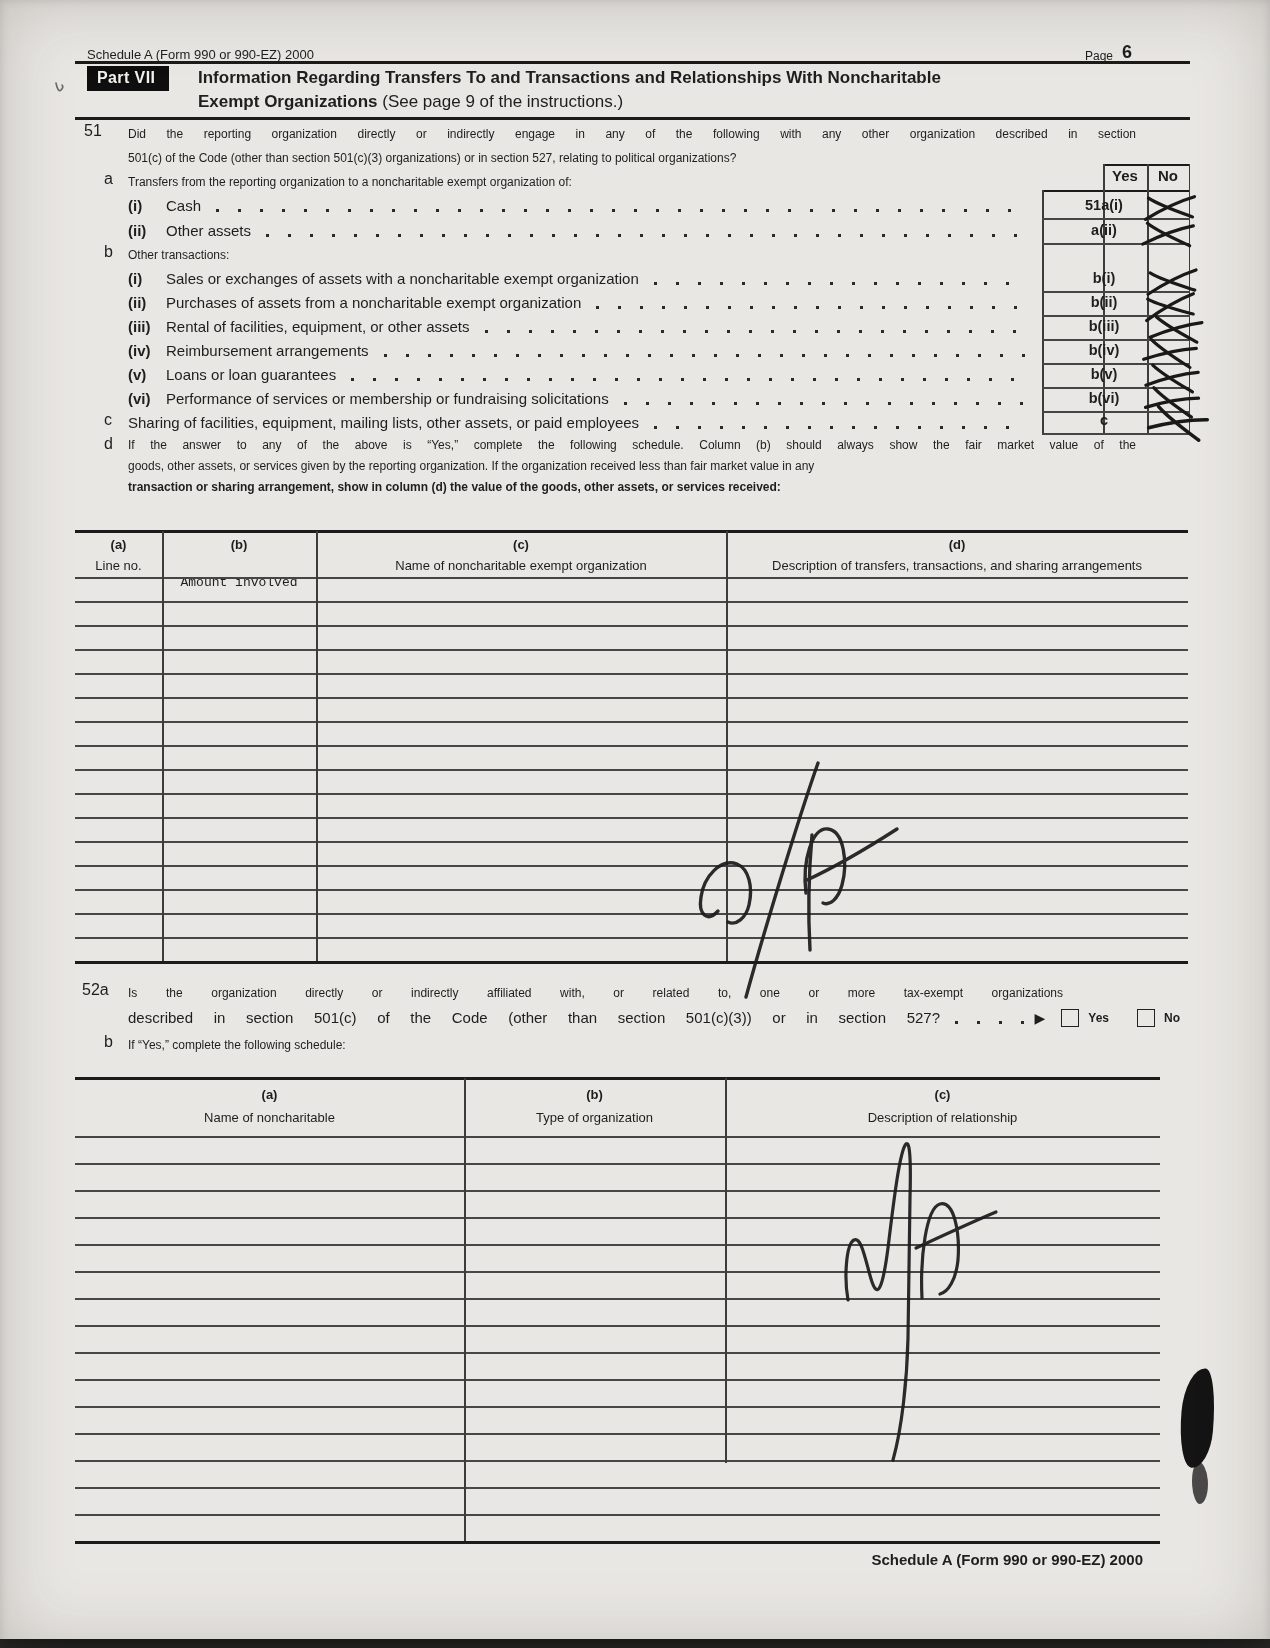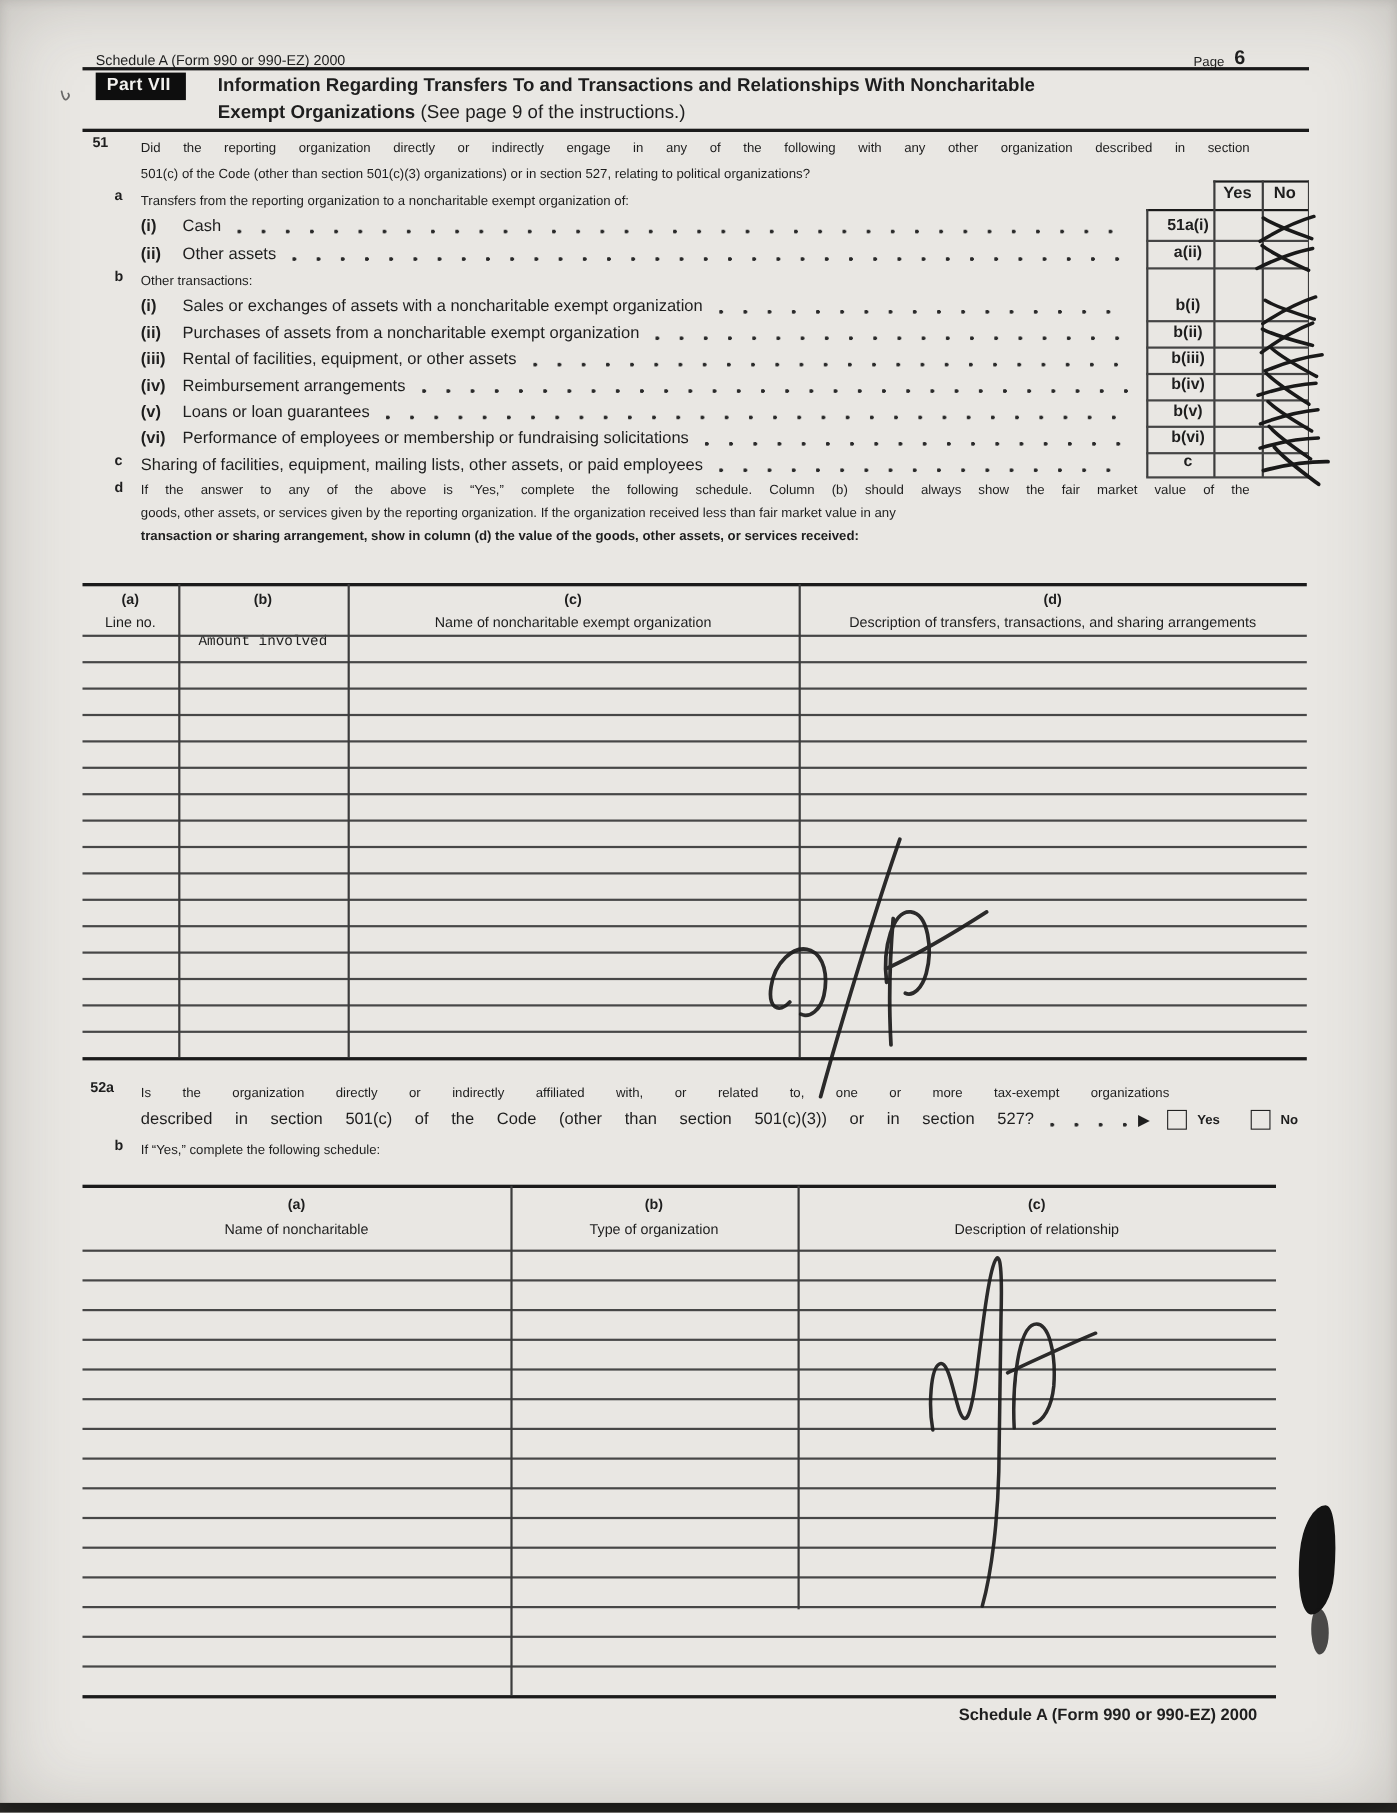--- a/index.html
+++ b/index.html
@@ -11,30 +11,30 @@
   .b{font-weight:bold;}
   .hline{position:absolute;background:#1b1b1b;height:2.5px;}
   .thin{height:1.5px;background:#454545;}
   .vline{position:absolute;background:#3c3c3c;width:1.5px;}
   .partbox{position:absolute;background:#0e0e0e;color:#f2f1ee;font-weight:bold;
         font-size:16px;padding:3px 14px 4px 10px;letter-spacing:.4px;}
   .t17{font-size:17px;line-height:23px;}
   .t15{font-size:12px;line-height:24px;}
   .t13{font-size:13px;line-height:18px;}
   .t12{font-size:12px;}
-  .qnum{position:absolute;font-weight:bold;font-size:13px;}
+  .qnum{position:absolute;font-weight:normal;font-size:16px;}
   .qrow{position:absolute;left:128px;width:905px;display:flex;align-items:flex-end;height:24px;}
   .rnum{font-weight:bold;font-size:15px;width:38px;flex:0 0 38px;text-align:left;line-height:24px;}
   .rtext{font-size:15px;line-height:24px;white-space:nowrap;}
   .dots{flex:1 1 auto;height:5px;margin:0 6px 5px 14px;
         background-image:radial-gradient(circle at 2.5px 2.5px,#2a2a2a 1.6px,transparent 2px);
         background-size:22px 5px;background-repeat:repeat-x;}
   .just{text-align:justify;text-align-last:justify;}
   .ansgrid{position:absolute;left:1042px;top:164px;width:148px;height:270px;}
-  .ansgrid .ref{position:absolute;left:0;width:76px;text-align:center;font-weight:bold;font-size:14.5px;}
+  .ansgrid .ref{position:absolute;left:0;width:76px;text-align:center;font-weight:bold;font-size:14.5px;padding-left:24px;}
   .xmark{position:absolute;width:58px;height:28px;overflow:visible;}
   .chk{display:inline-block;width:16px;height:16px;border:1.7px solid #222;background:transparent;
         vertical-align:-3px;}
   .rowhost{position:absolute;}
   .rowline{position:absolute;left:0;right:0;height:1.5px;background:#474747;}
   .blob{position:absolute;background:#141414;}
   .scrawl{position:absolute;overflow:visible;}
   .tablehead{position:absolute;text-align:center;}
 </style>
 </head>
@@ -110,21 +110,21 @@
       <span class="rtext">Reimbursement arrangements</span>
       <span class="dots"></span>
   </div>
   <div class="qrow" style="top:363px;">
     <span class="rnum">(v)</span>
       <span class="rtext">Loans or loan guarantees</span>
       <span class="dots"></span>
   </div>
   <div class="qrow" style="top:387px;">
     <span class="rnum">(vi)</span>
-      <span class="rtext">Performance of employees or membership or fundraising solicitations</span>
+      <span class="rtext">Performance of services or membership or fundraising solicitations</span>
       <span class="dots"></span>
   </div>
   <div class="qnum" style="left:104px;top:411px;">c</div>
   <div class="qrow" style="top:411px;left:128px;width:905px;align-items:flex-end;">
     <span class="rtext">Sharing of facilities, equipment, mailing lists, other assets, or paid employees</span>
       <span class="dots"></span>
   </div>
 
   <div class="ansgrid">
     <div class="hline" style="left:61px;top:0;width:87px;height:2px;"></div>

